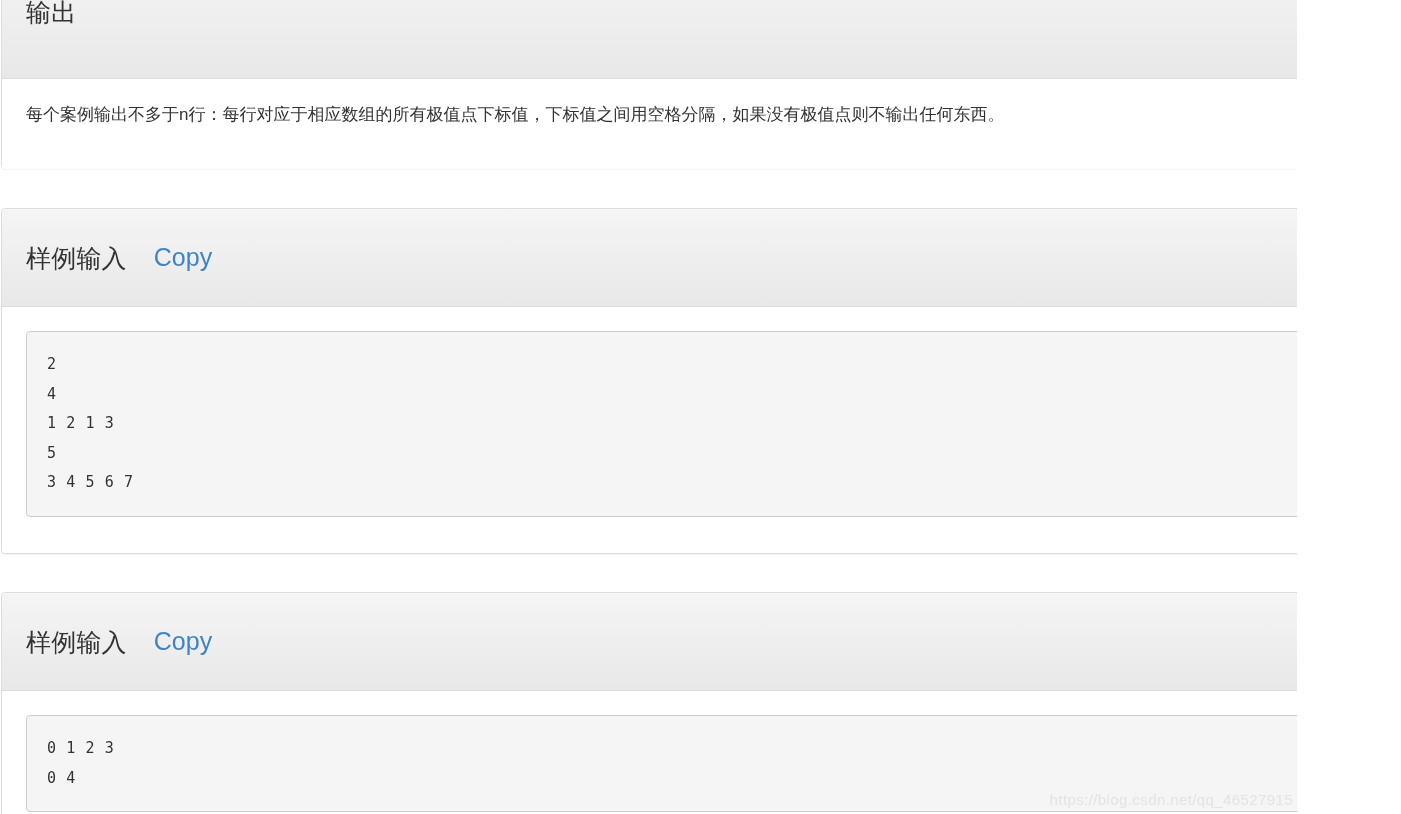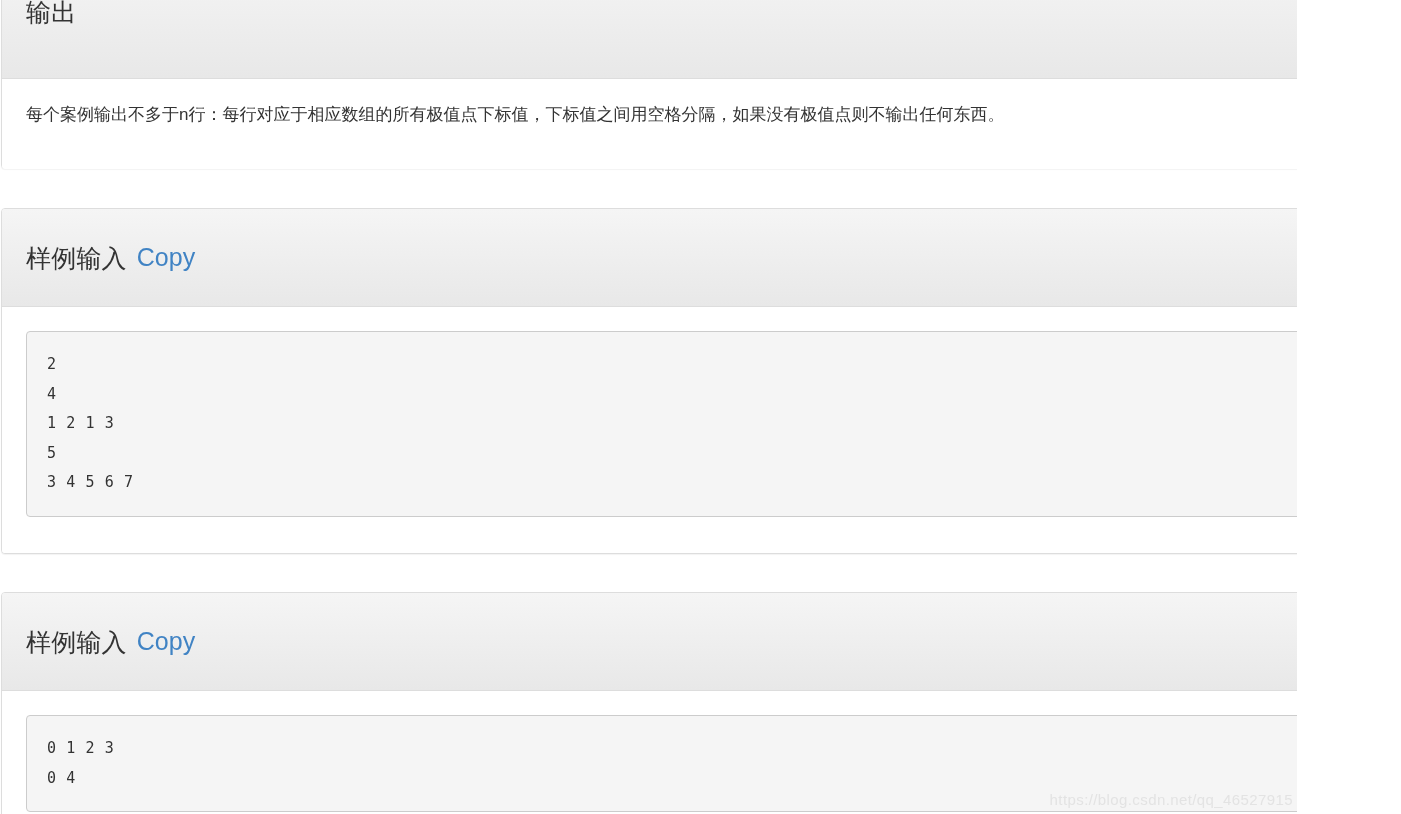--- a/index.html
+++ b/index.html
@@ -51,21 +51,21 @@
     color: #333333;
     margin: 0;
     line-height: 1.2;
     letter-spacing: .2px;
     white-space: nowrap;
   }
   .copy-link {
     color: #4083c4;
     font-size: 25px;
     font-weight: 400;
-    margin-left: 10px;
+    margin-left: 27px;
     text-decoration: none;
     cursor: pointer;
     font-family: "Liberation Sans", "DejaVu Sans", sans-serif;
   }
   .panel-body {
     padding: 24px;
     background: #ffffff;
     border-bottom-left-radius: 3px;
     border-bottom-right-radius: 3px;
   }

